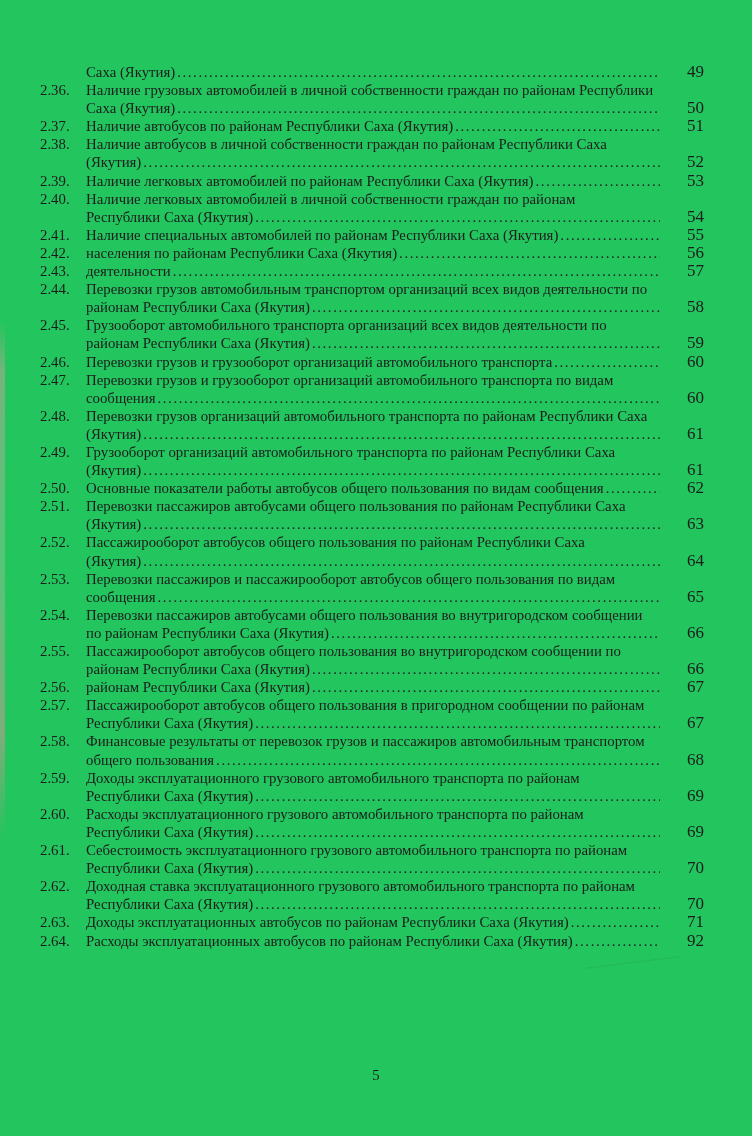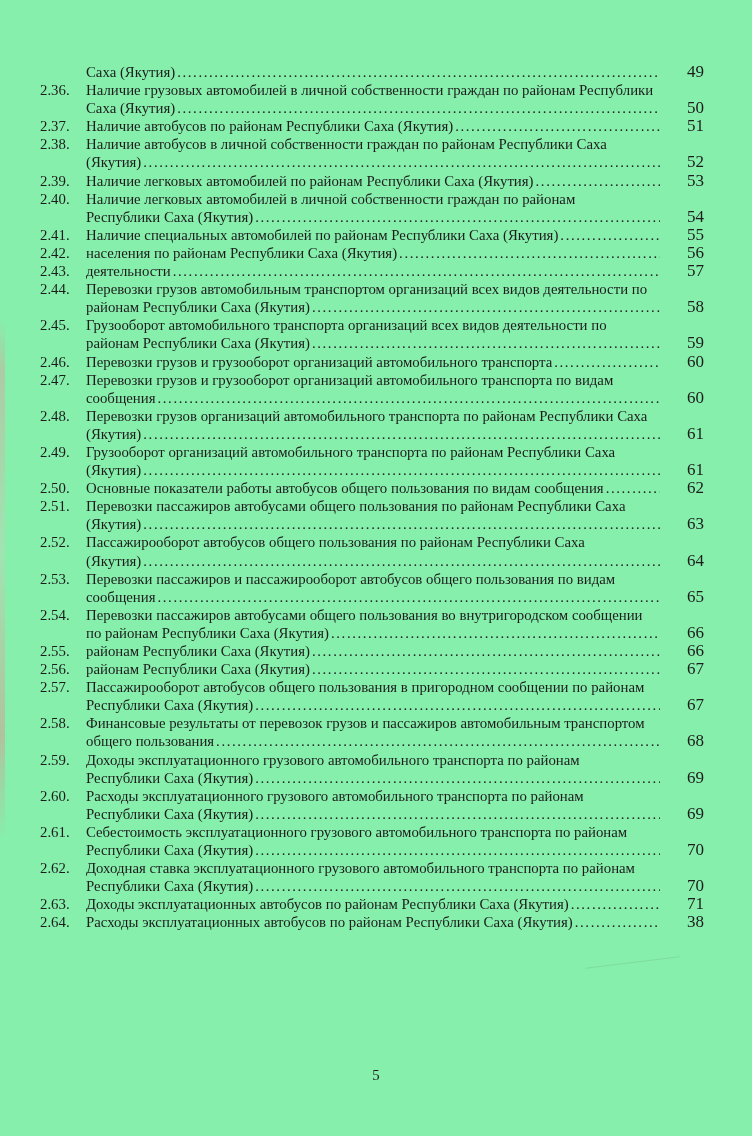--- a/index.html
+++ b/index.html
@@ -5,21 +5,21 @@
 <style>
   html, body {
     margin: 0;
     padding: 0;
     background: #ffffff;
   }
   .page {
     position: relative;
     width: 752px;
     height: 1136px;
-    background: #86efac;
+    background: #22c55e;
     overflow: hidden;
     font-family: "Liberation Serif", "DejaVu Serif", serif;
     color: #1c1c1c;
   }
   
   .edge-artifact {
     position: absolute;
     left: 0;
     top: 320px;
     width: 5px;
@@ -318,20 +318,21 @@
           <div class="toc-line lastline">
             <span class="txt">по районам Республики Саха (Якутия)</span>
             <span class="dots">................................................................................................................................................................................................................................................</span>
           </div>
         </div>
     <div class="toc-pagecol">66</div>
   </div>
       <div class="toc-row">
     <div class="toc-num">2.55.</div>
     <div class="toc-body">
+          <div class="toc-line">Пассажирооборот автобусов общего пользования во внутригородском сообщении по</div>
           <div class="toc-line lastline">
             <span class="txt">районам Республики Саха (Якутия)</span>
             <span class="dots">................................................................................................................................................................................................................................................</span>
           </div>
         </div>
     <div class="toc-pagecol">66</div>
   </div>
       <div class="toc-row">
     <div class="toc-num">2.56.</div>
     <div class="toc-body">
@@ -419,18 +420,18 @@
     <div class="toc-pagecol">71</div>
   </div>
       <div class="toc-row">
     <div class="toc-num">2.64.</div>
     <div class="toc-body">
           <div class="toc-line lastline">
             <span class="txt">Расходы эксплуатационных автобусов по районам Республики Саха (Якутия)</span>
             <span class="dots">................................................................................................................................................................................................................................................</span>
           </div>
         </div>
-    <div class="toc-pagecol">38</div>
+    <div class="toc-pagecol">92</div>
   </div>
     </div>
 
   <div class="footer-pagenum">5</div>
 </div>
 
 </body></html>

